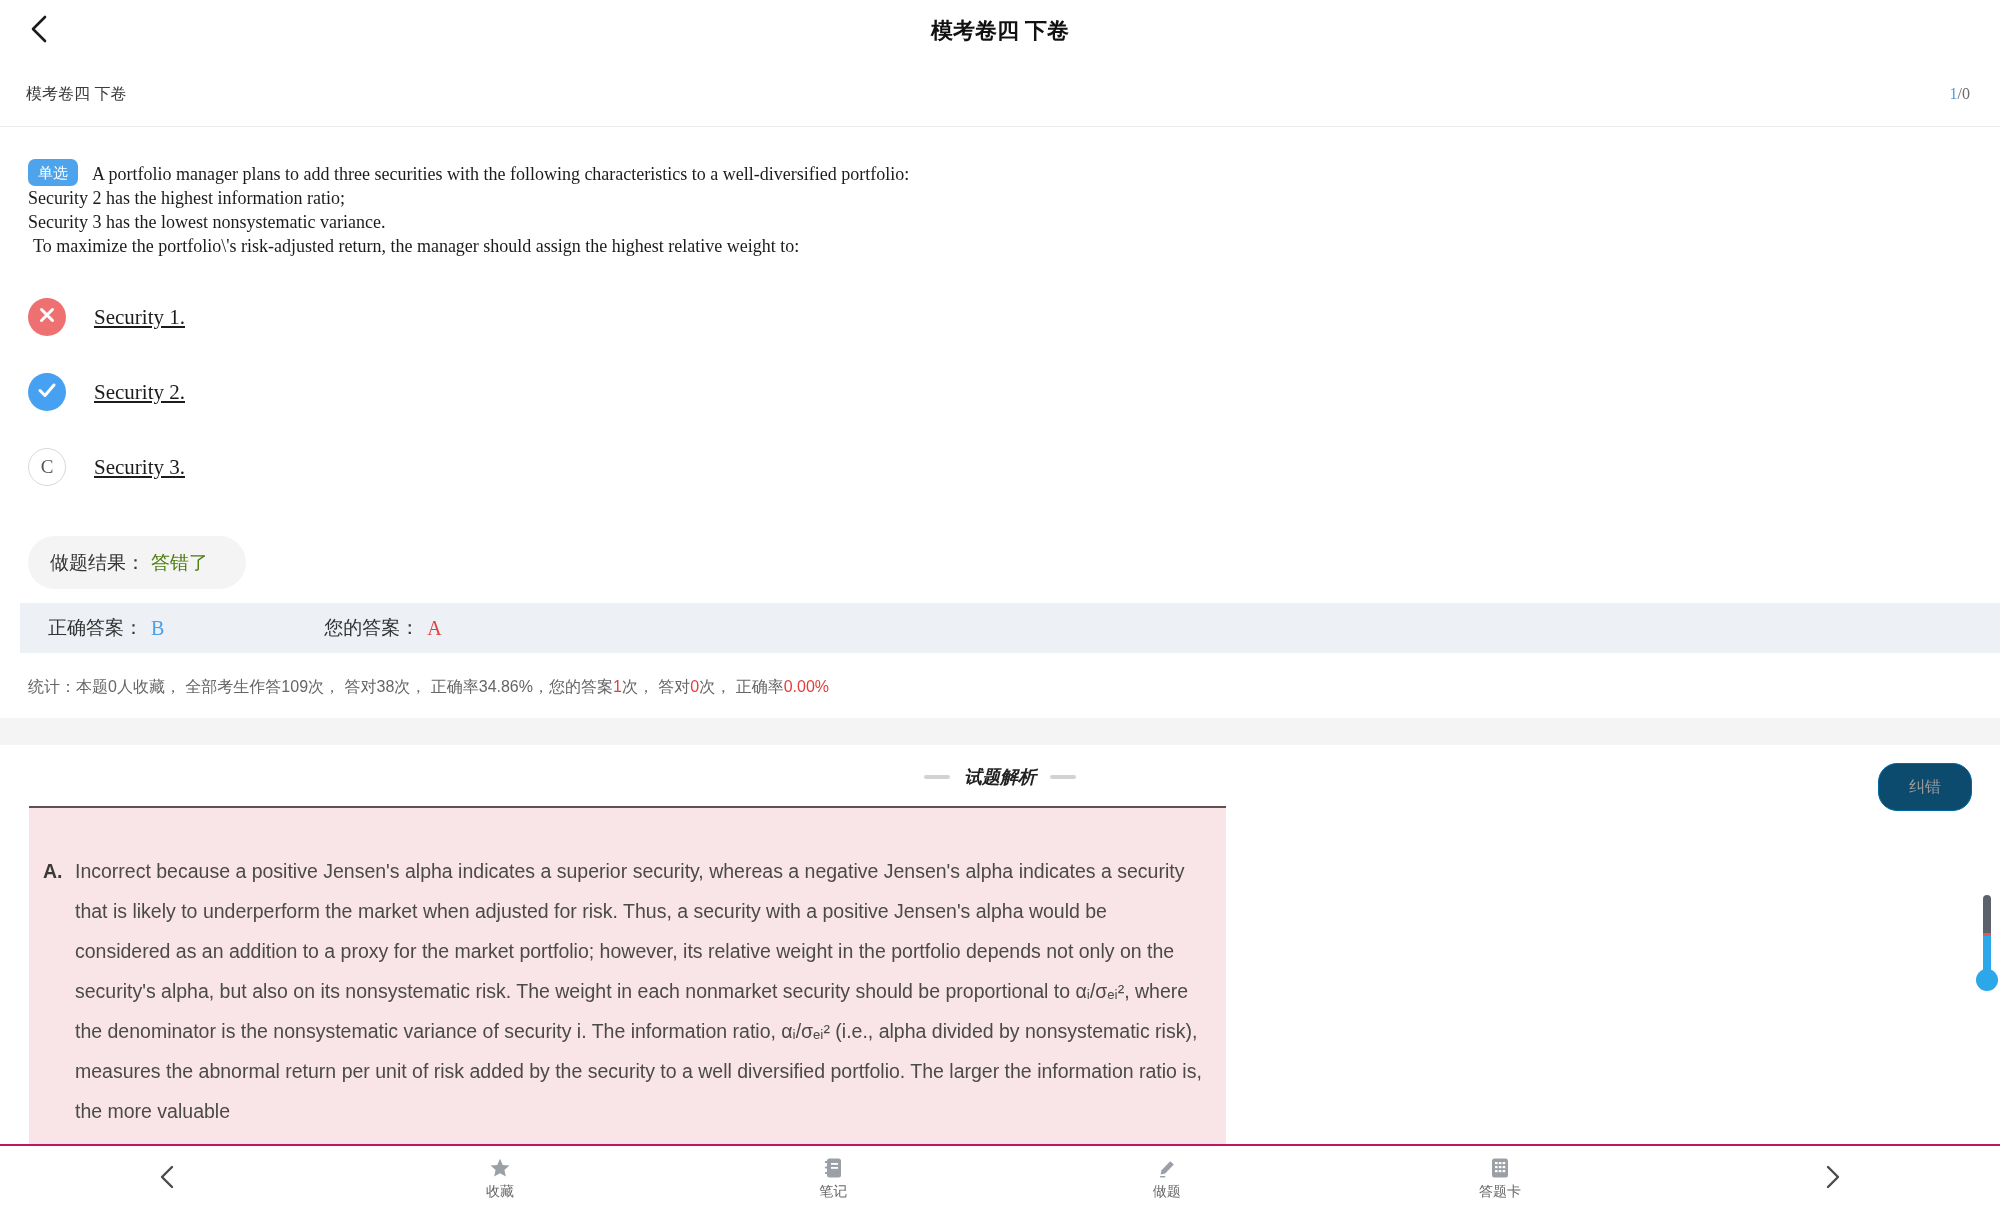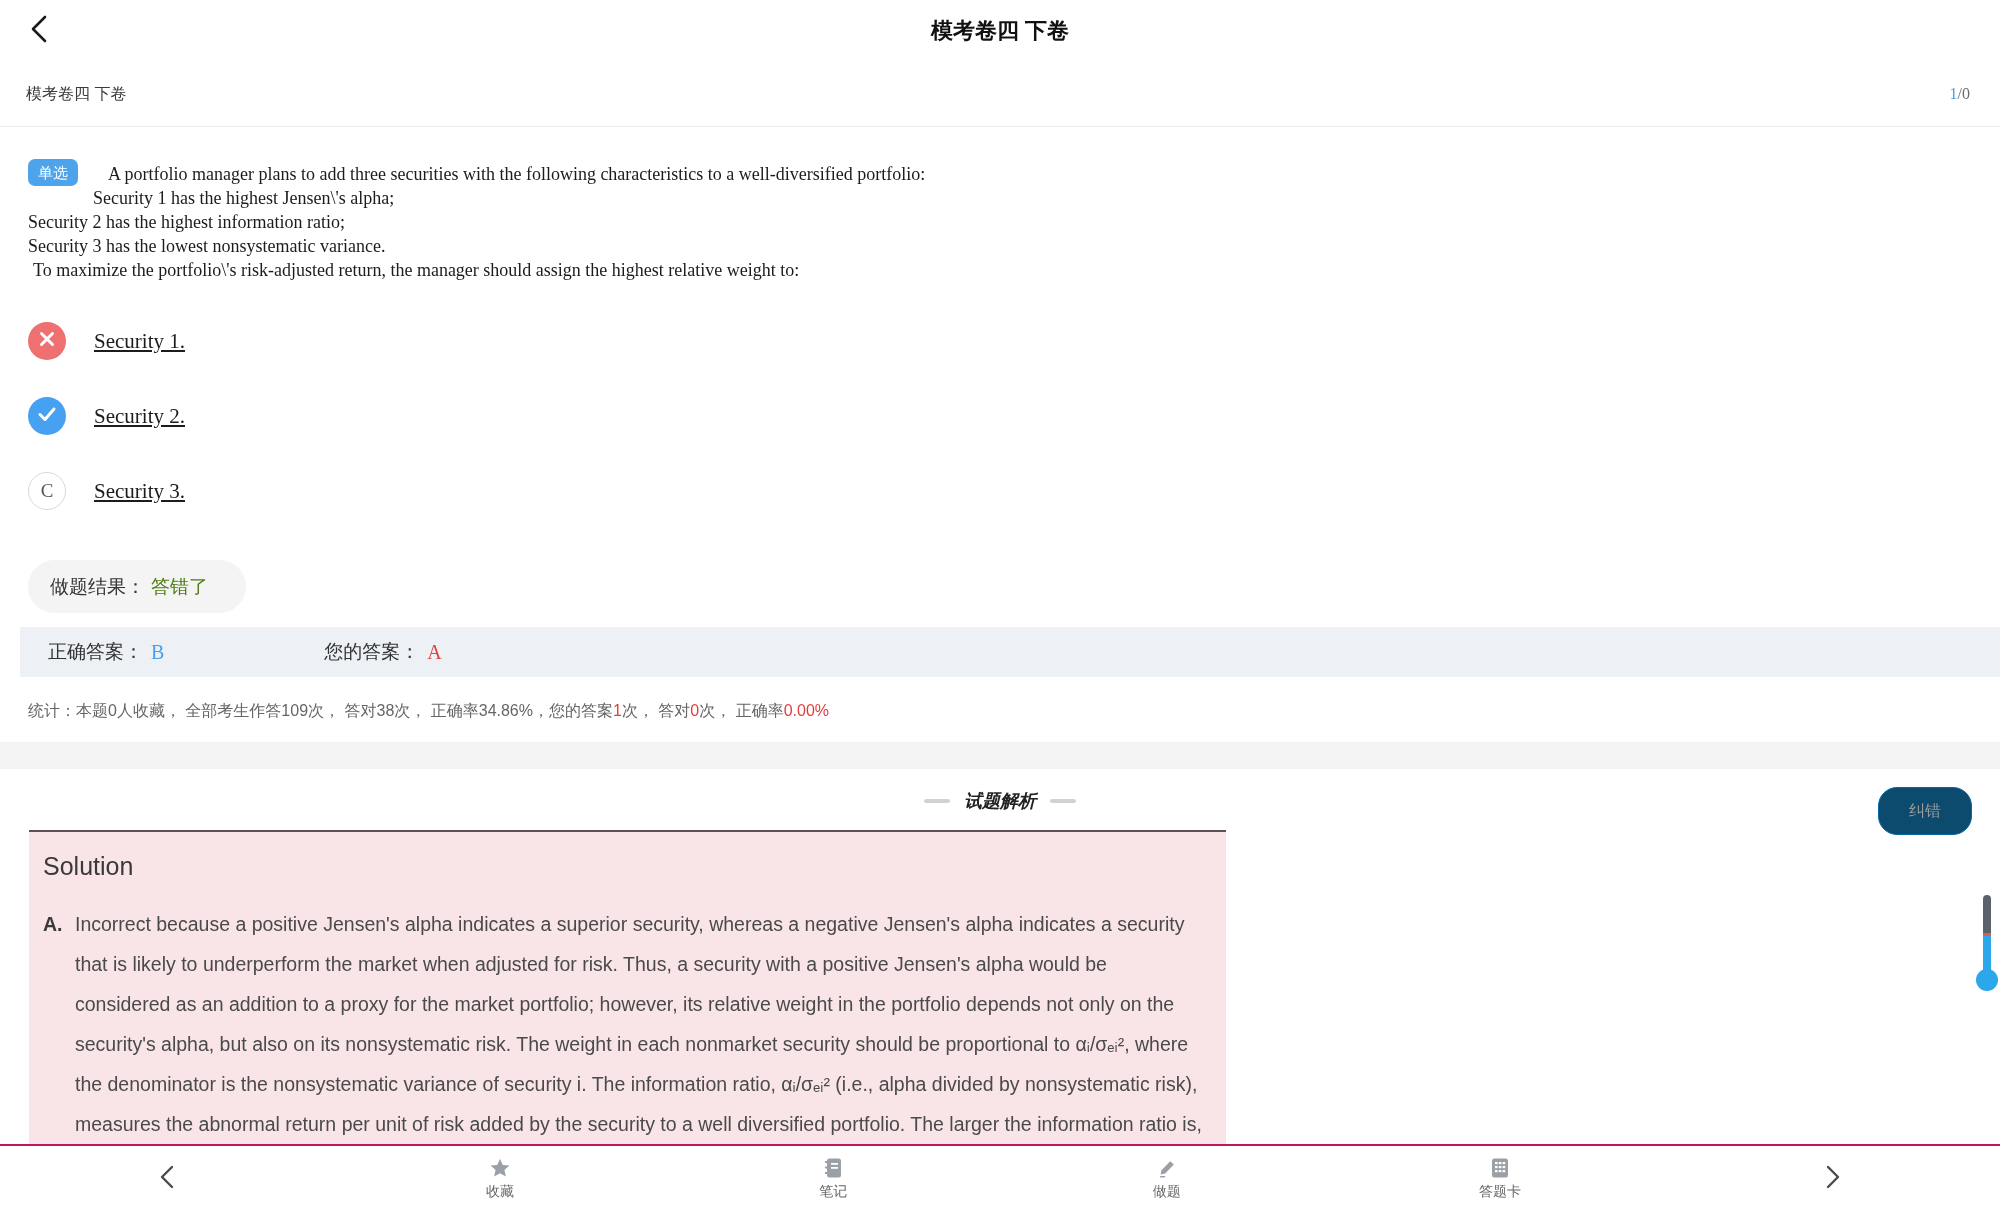--- a/index.html
+++ b/index.html
@@ -16,21 +16,21 @@
   .subheader { height:65px; display:flex; align-items:center; justify-content:space-between;
     padding:0 30px 0 26px; border-bottom:1px solid #ececec; }
   .subheader-title { font-size:16px; color:#3c3c3c; }
   .progress { font-size:16px; font-family:"Liberation Serif",serif; }
   .progress .cur { color:#4aa0e8; }
   .progress .rest { color:#6b6b6b; }
 
   
   .question-section { padding:34px 40px 0 28px; }
   .q-line { font-family:"Liberation Serif","DejaVu Serif",serif; font-size:18px; line-height:24px; color:#1c1c1e; }
-  .q-first { display:flex; align-items:flex-end;gap:16px; }
+  .q-first { display:flex; align-items:flex-end; }
   .q-badge { flex:0 0 auto; background:#4da4ec; color:#fff; font-size:15px; line-height:15px;
     padding:6px 10px; border-radius:7px; margin-right:14px; margin-top:-2px;
     font-family:"Liberation Sans",sans-serif; }
   .q-indent1 { padding-left:65px; }
   .q-indent2 { padding-left:5px; }
 
   
   .options { margin-top:40px; }
   .option-row { display:flex; align-items:center; height:38px; margin-bottom:37px; cursor:pointer; }
   .marker { width:38px; height:38px; border-radius:50%; display:flex; align-items:center; justify-content:center; flex:0 0 auto; }
@@ -103,21 +103,20 @@
     <div class="progress">
       <span class="cur">1</span><span class="rest">/0</span>
     </div>
   </div>
 
   <div class="question-section">
     <div class="q-line q-first">
       <span class="q-badge">单选</span>
       <span>A portfolio manager plans to add three securities with the following characteristics to a well-diversified portfolio:</span>
     </div>
-    <div class="q-line q-indent1">Security 1 has the highest Jensen\'s alpha;</div>
     <div class="q-line">Security 2 has the highest information ratio;</div>
     <div class="q-line">Security 3 has the lowest nonsystematic variance.</div>
     <div class="q-line q-indent2">To maximize the portfolio\'s risk-adjusted return, the manager should assign the highest relative weight to:</div>
 
     
     <div class="options">
       <div class="option-row">
         <div class="marker cross">
           <span>
             <svg width="18" height="18" viewBox="0 0 18 18">
@@ -165,21 +164,20 @@
 
   <div class="analysis-section">
     <div class="analysis-title-row">
       <span class="dash"></span>
       <span class="analysis-title">试题解析</span>
       <span class="dash"></span>
     </div>
     <div class="correct-btn">纠错</div>
 
     <div class="solution-box">
-      <div class="solution-heading">Solution</div>
       <div class="solution-item">
         <span class="item-label">A.</span>
         <span class="item-text">Incorrect because a positive Jensen's alpha indicates a superior security, whereas a negative Jensen's alpha indicates a security that is likely to underperform the market when adjusted for risk. Thus, a security with a positive Jensen's alpha would be considered as an addition to a proxy for the market portfolio; however, its relative weight in the portfolio depends not only on the security's alpha, but also on its nonsystematic risk. The weight in each nonmarket security should be proportional to αᵢ/σₑᵢ², where the denominator is the nonsystematic variance of security i. The information ratio, αᵢ/σₑᵢ² (i.e., alpha divided by nonsystematic risk), measures the abnormal return per unit of risk added by the security to a well diversified portfolio. The larger the information ratio is, the more valuable</span>
       </div>
     </div>
   </div>
 
   <div class="footer">
     <div class="footer-cell">
       <span>

